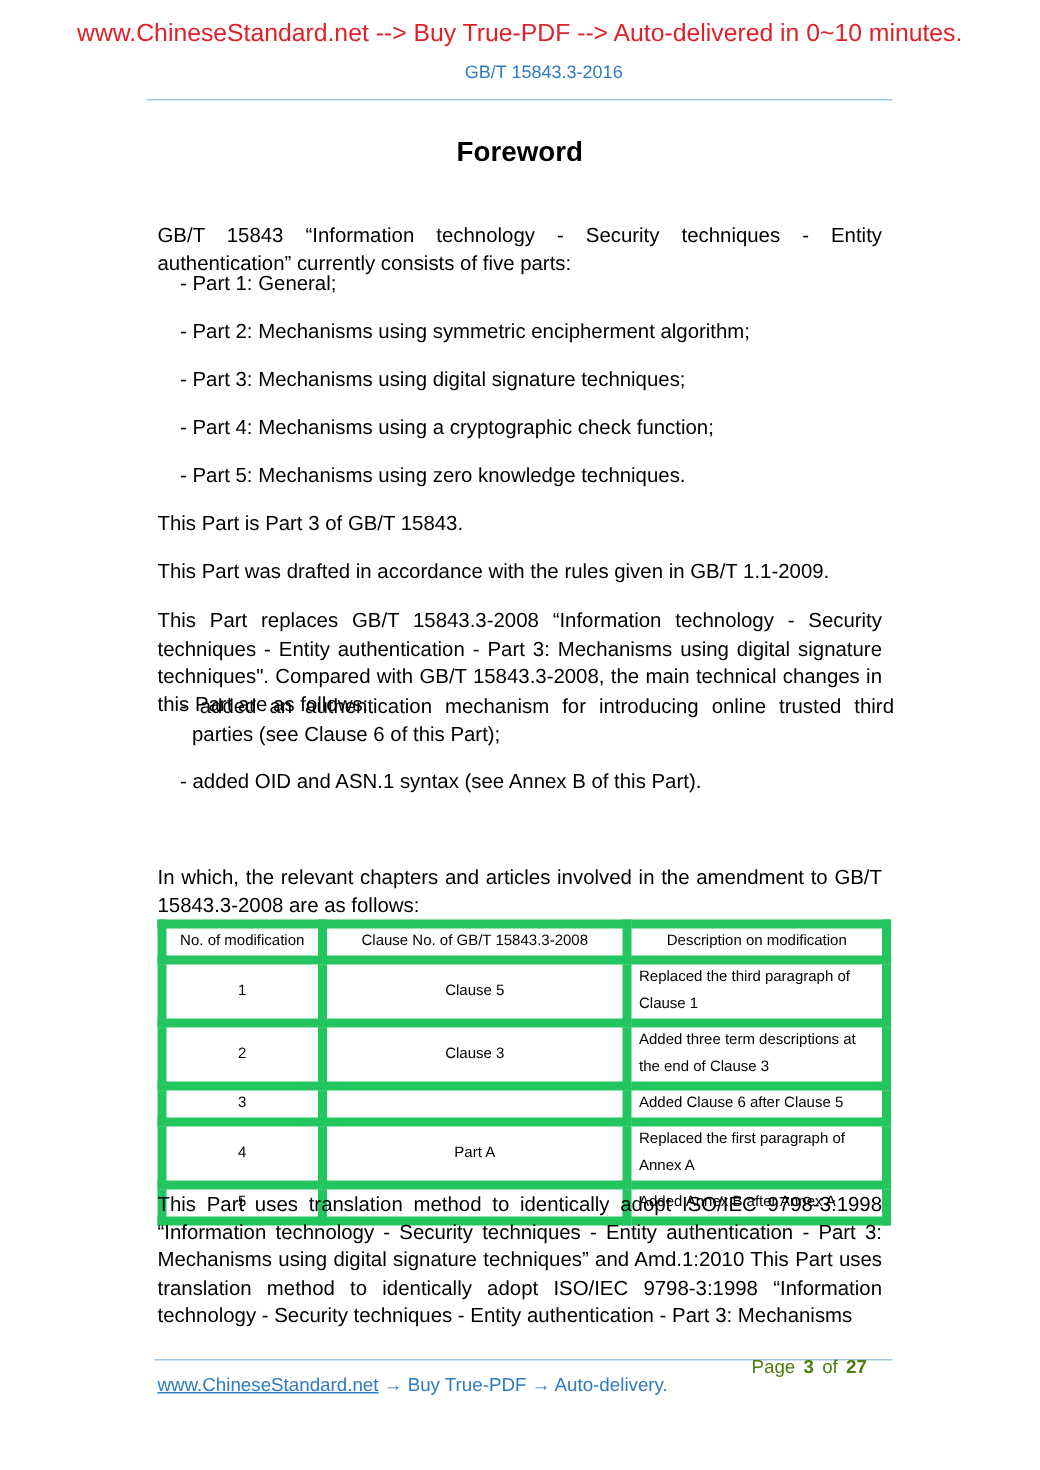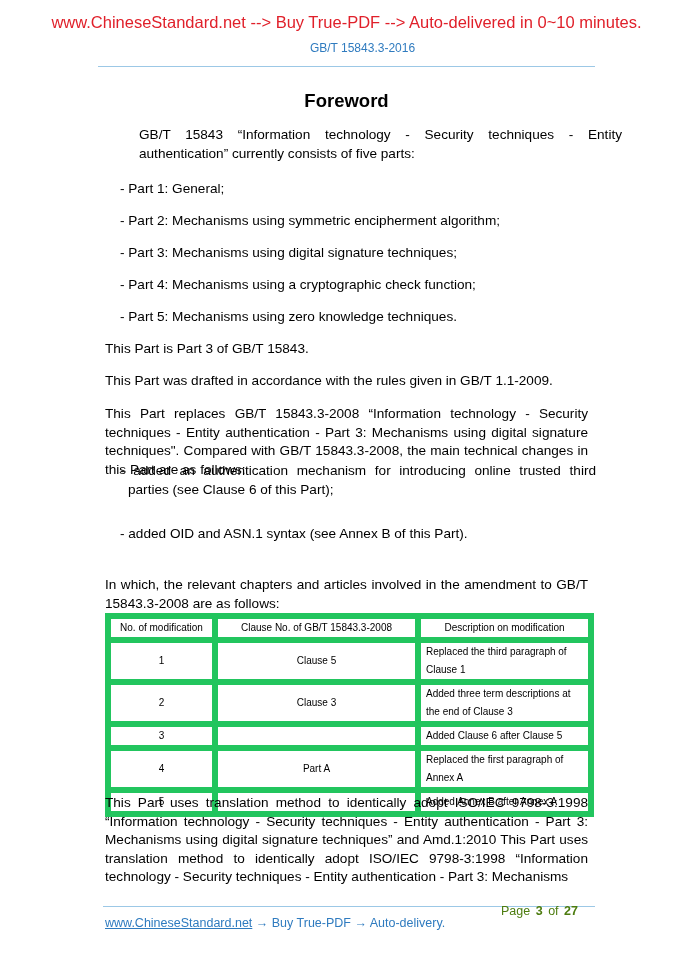--- a/index.html
+++ b/index.html
@@ -30,34 +30,34 @@
 </style>
 </head>
 <body>
 
 <div class="banner">www.ChineseStandard.net --&gt; Buy True-PDF --&gt; Auto-delivered in 0~10 minutes.</div>
 <div class="doc-code">GB/T 15843.3-2016</div>
 <div class="rule-top"></div>
 
 <div class="title">Foreword</div>
 
-<p class="p txt" style="top:126px;margin-left:34px;">GB/T 15843 “Information technology - Security techniques - Entity authentication” currently consists of five parts:</p>
+<p class="p txt" style="top:148px;">GB/T 15843 “Information technology - Security techniques - Entity authentication” currently consists of five parts:</p>
 
 <p class="item txt" style="top:180px;">- Part 1: General;</p>
 <p class="item txt" style="top:212px;">- Part 2: Mechanisms using symmetric encipherment algorithm;</p>
 <p class="item txt" style="top:244px;">- Part 3: Mechanisms using digital signature techniques;</p>
 <p class="item txt" style="top:276px;">- Part 4: Mechanisms using a cryptographic check function;</p>
 <p class="item txt" style="top:308px;">- Part 5: Mechanisms using zero knowledge techniques.</p>
 
 <p class="p txt" style="top:340px;">This Part is Part 3 of GB/T 15843.</p>
 <p class="p txt" style="top:372px;">This Part was drafted in accordance with the rules given in GB/T 1.1-2009.</p>
 <p class="p txt" style="top:405px;">This Part replaces GB/T 15843.3-2008 “Information technology - Security techniques - Entity authentication - Part 3: Mechanisms using digital signature techniques". Compared with GB/T 15843.3-2008, the main technical changes in this Part are as follows:</p>
 
 <p class="item txt hang" style="top:462px;">- added an authentication mechanism for introducing online trusted third parties (see Clause 6 of this Part);</p>
-<p class="item txt" style="top:525px;">- added OID and ASN.1 syntax (see Annex B of this Part).</p>
+<p class="item txt" style="top:512px;">- added OID and ASN.1 syntax (see Annex B of this Part).</p>
 
 <p class="p txt" style="top:576px;">In which, the relevant chapters and articles involved in the amendment to GB/T 15843.3-2008 are as follows:</p>
 
 <table class="mods">
   <colgroup>
     <col style="width:107px">
     <col style="width:203px">
     <col style="width:173px">
   </colgroup>
   <thead>

